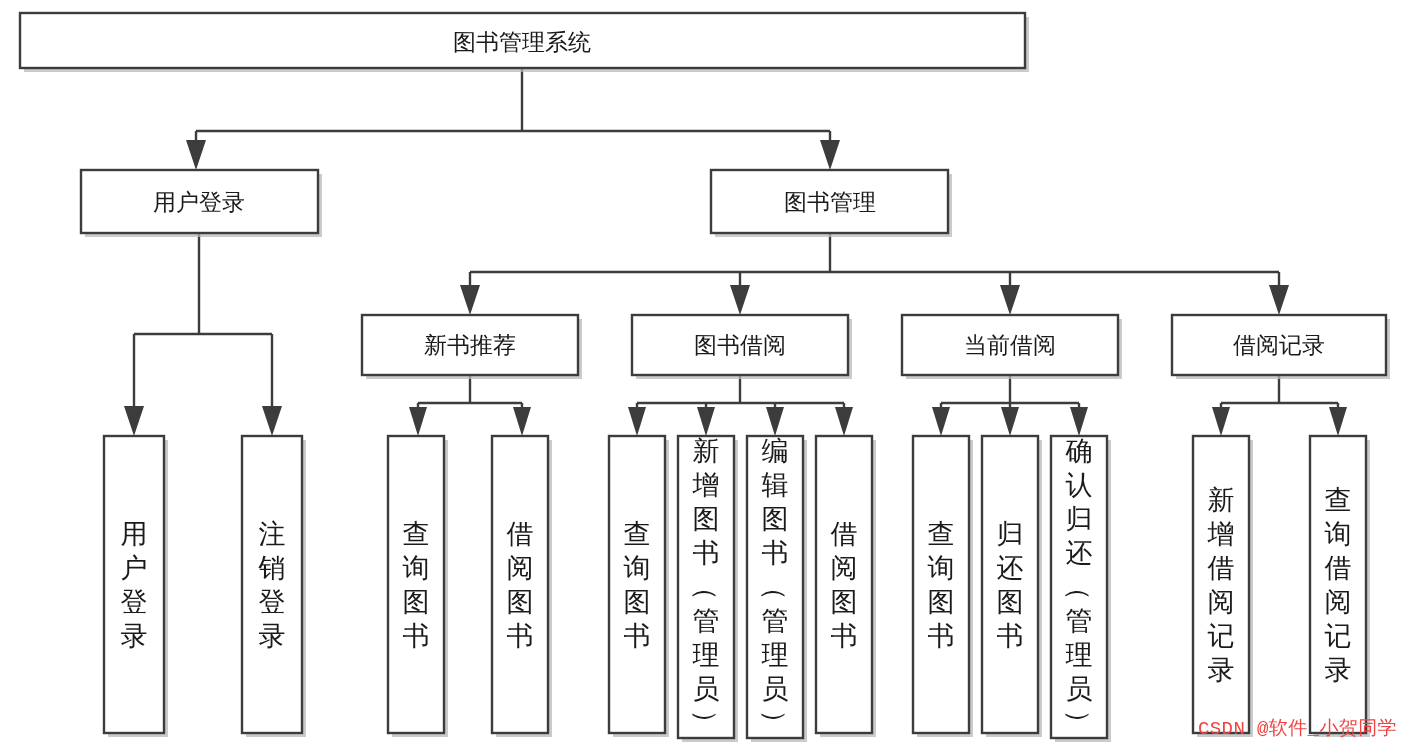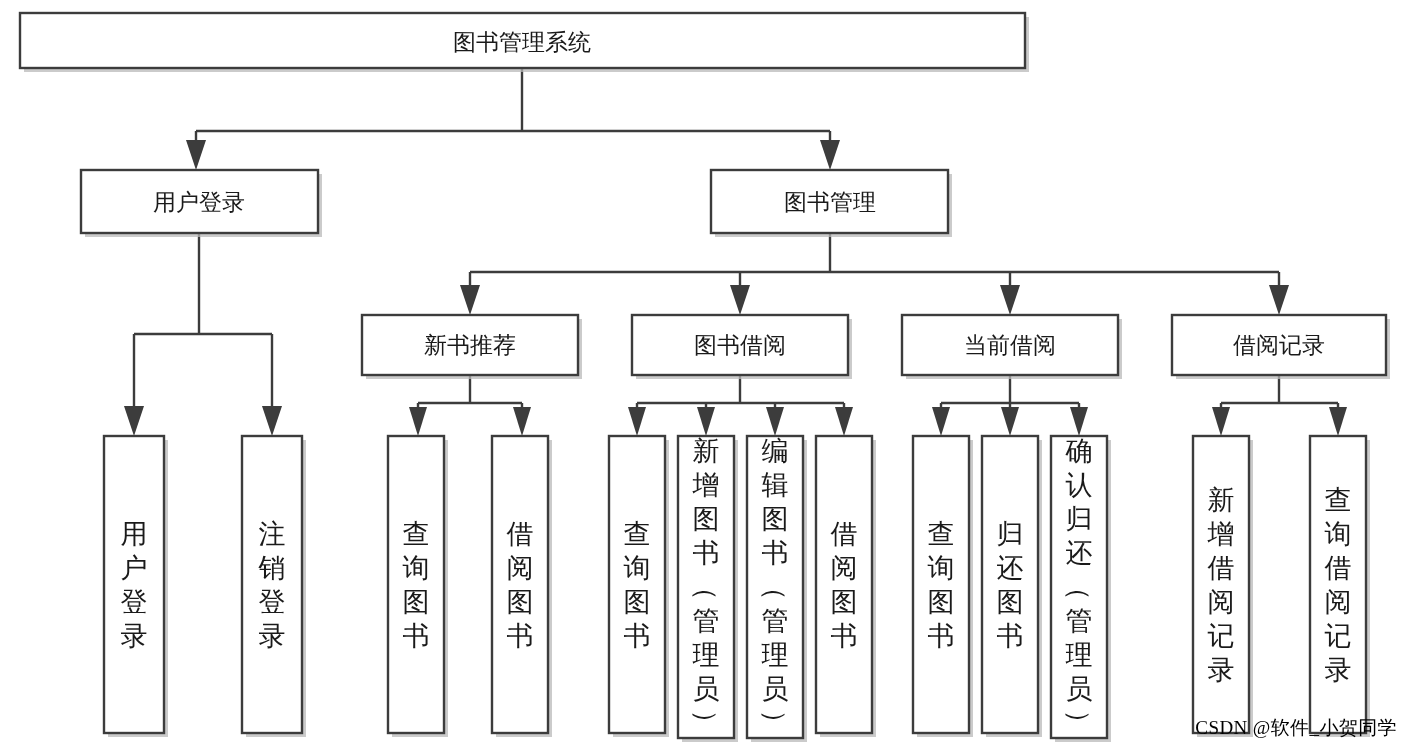--- a/index.html
+++ b/index.html
@@ -59,23 +59,23 @@
     font-family: "Liberation Sans", "DejaVu Sans", sans-serif;
     font-size: 27px;
     fill: #1a1a1a;
     text-anchor: middle;
     dominant-baseline: central;
   }
   .watermark-text {
     position: absolute;
     right: 8px;
     bottom: 6px;
-    font-family: Liberation Serif, serif;
+    font-family: Liberation Mono, monospace;
     font-size: 19px;
-    color: #000000;
+    color: #ef4444;
     letter-spacing: 0.4px;
     user-select: none;
     white-space: nowrap;
   }
 </style>
 </head>
 <body>
 
 <div id="diagram-root">
 

